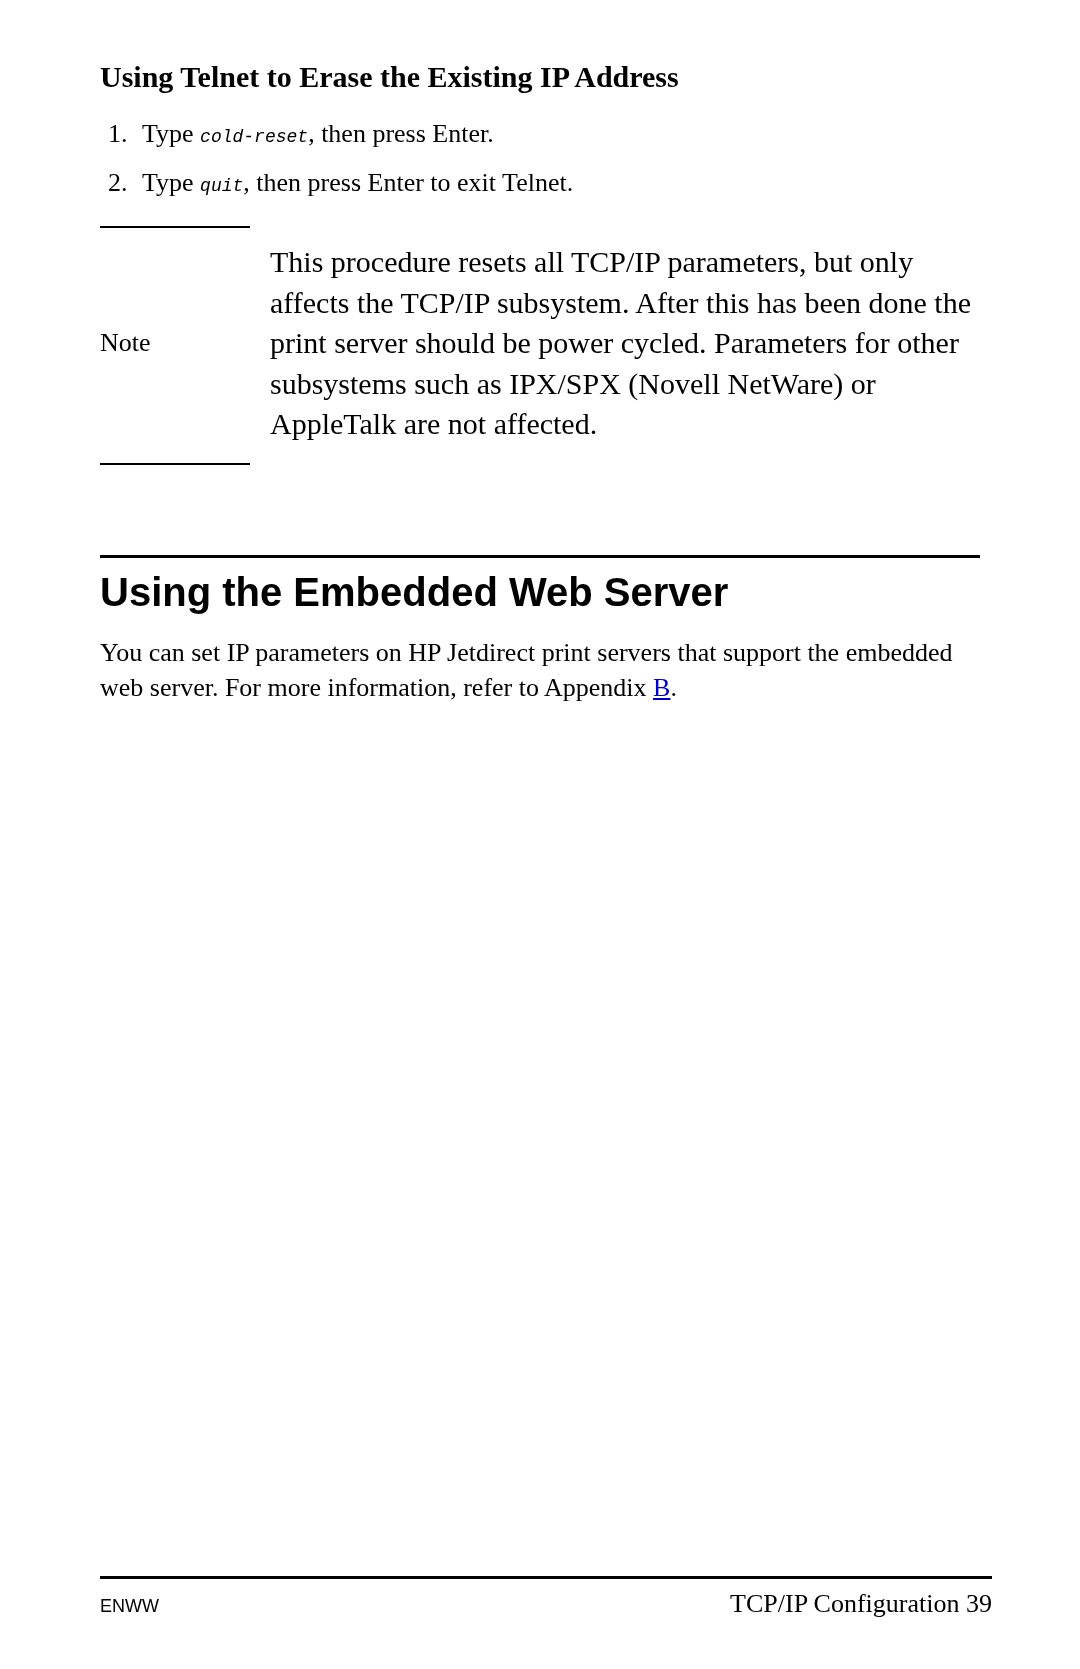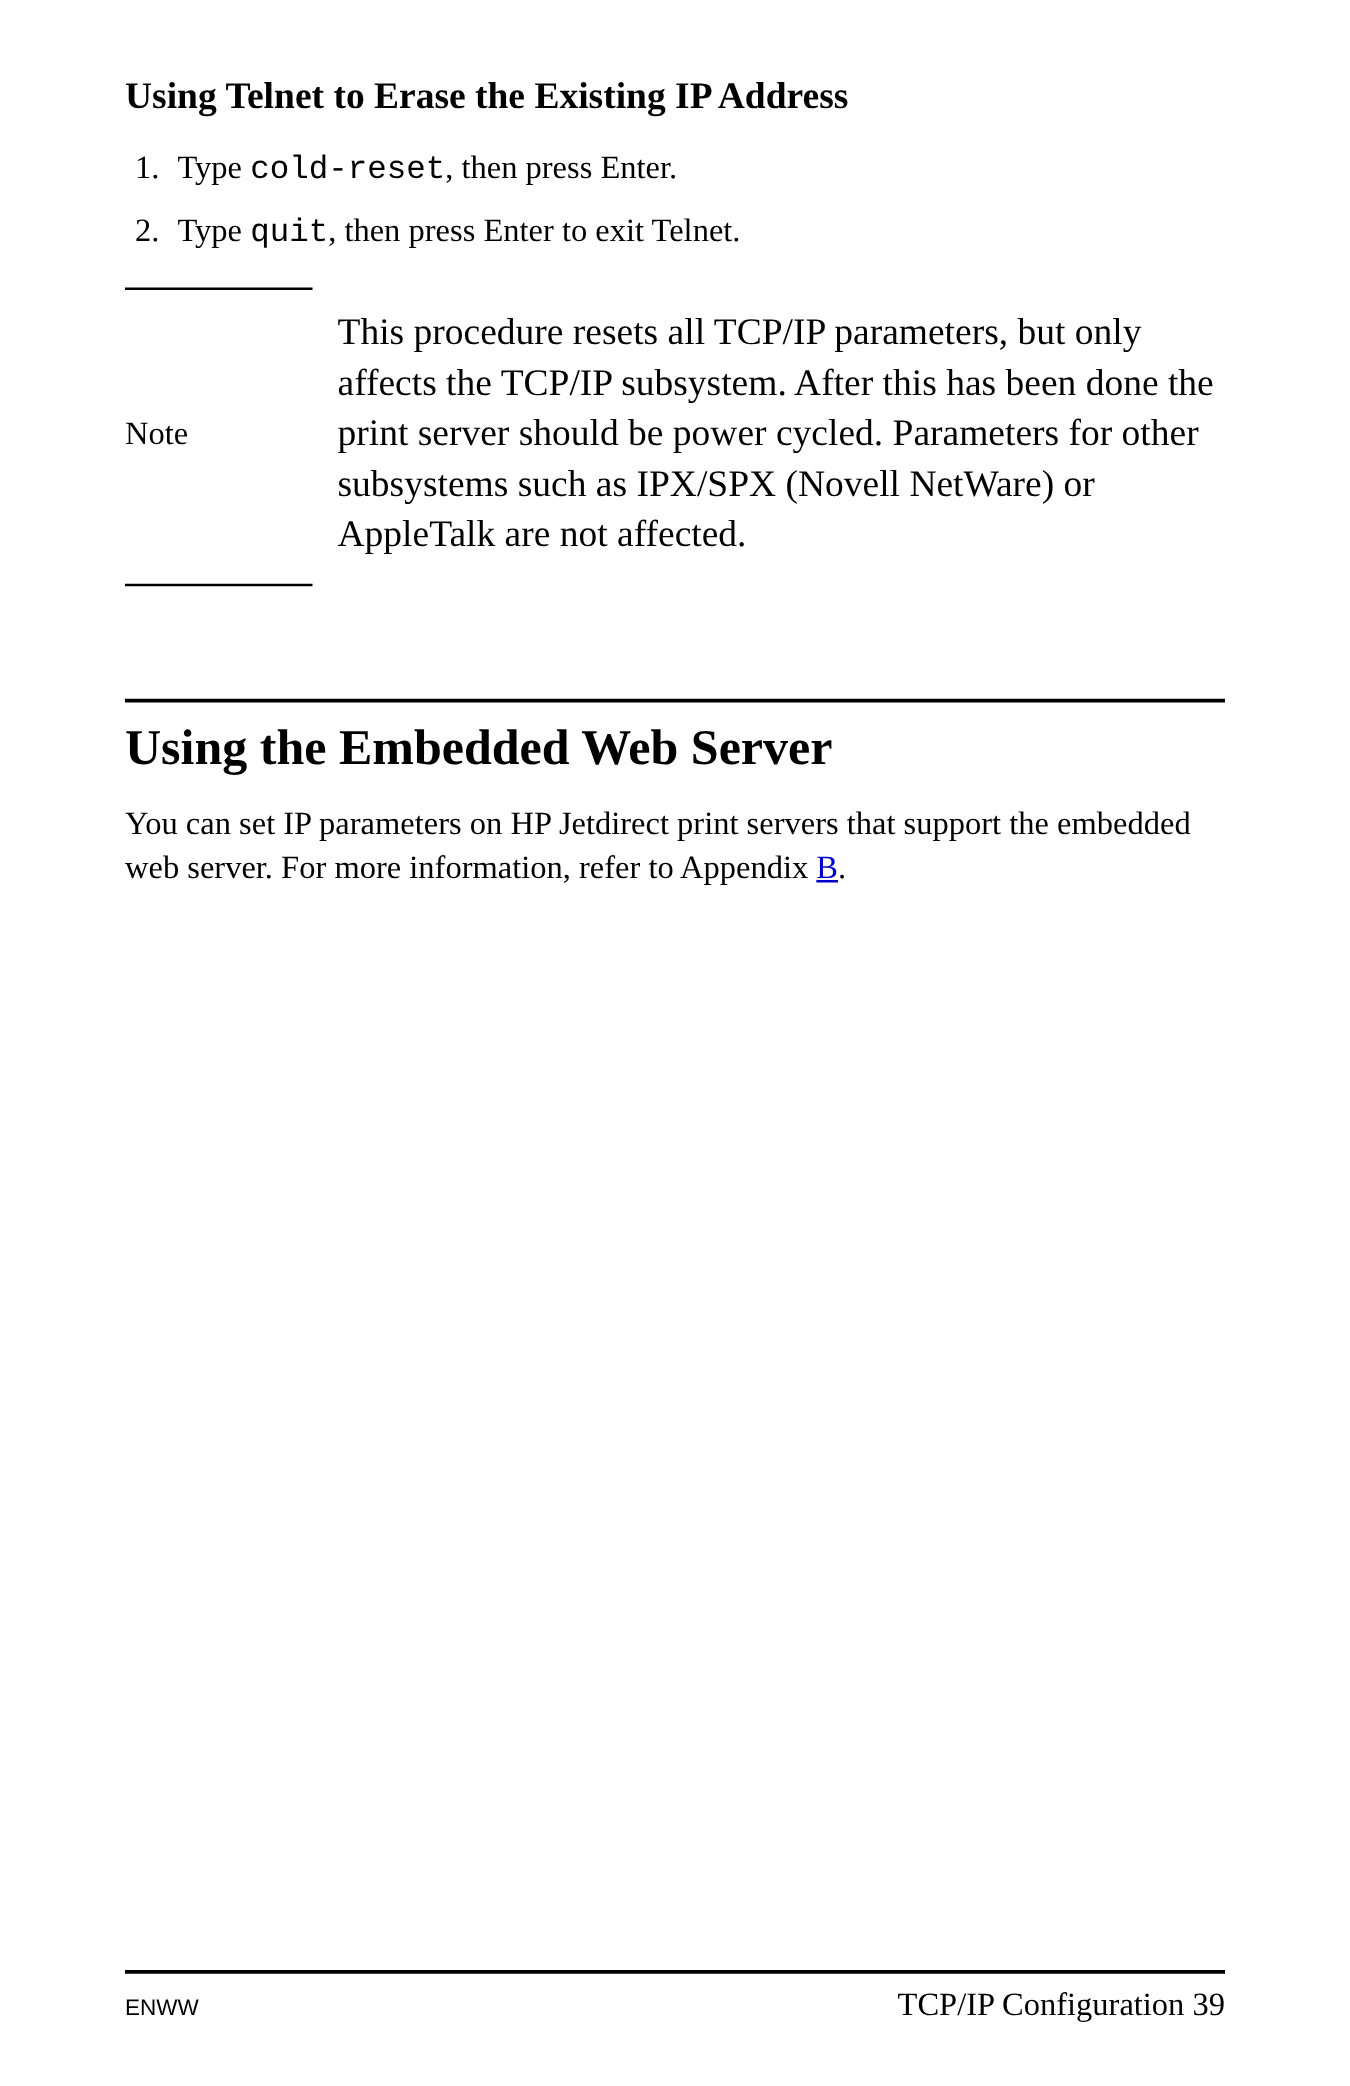--- a/index.html
+++ b/index.html
@@ -35,21 +35,22 @@
       padding-left: 34px;
       margin: 0 0 26px 0;
     }
     ol.steps li {
       margin-bottom: 14px;
       padding-left: 8px;
       line-height: 1.35;
     }
     code.mono {
       font-family: "Courier New", Courier, monospace;
-      font-size: 26px;
+      font-size: 18px;
+      font-style: italic;
     }
     strong { font-weight: normal; }
     .note-block {
       margin: 0 0 30px 0;
     }
     .note-rule {
       border-top: 2.5px solid #000;
       width: 150px;
       margin: 4px 0 14px 0;
     }
@@ -66,34 +67,34 @@
       font-size: 30px;
       line-height: 1.35;
       flex: 1;
     }
     .major-rule {
       border-top: 3px solid #000;
       width: 100%;
       margin: 90px 0 12px 0;
     }
     h2.major-heading {
-      font-family: Liberation Serif, serif;
+      font-family: Liberation Sans, sans-serif;
       font-weight: bold;
       font-size: 40px;
       margin: 0 0 20px 0;
     }
     a.link {
       color: #0000cc;
       text-decoration: underline;
     }
     .footer {
       position: absolute;
       bottom: 50px;
       left: 100px;
-      right: 100px;
+      right: 88px;
     }
     .footer-rule {
       border-top: 3px solid #000;
       width: 100%;
       margin-bottom: 10px;
     }
     .footer-row {
       display: flex;
       justify-content: space-between;
       align-items: baseline;

